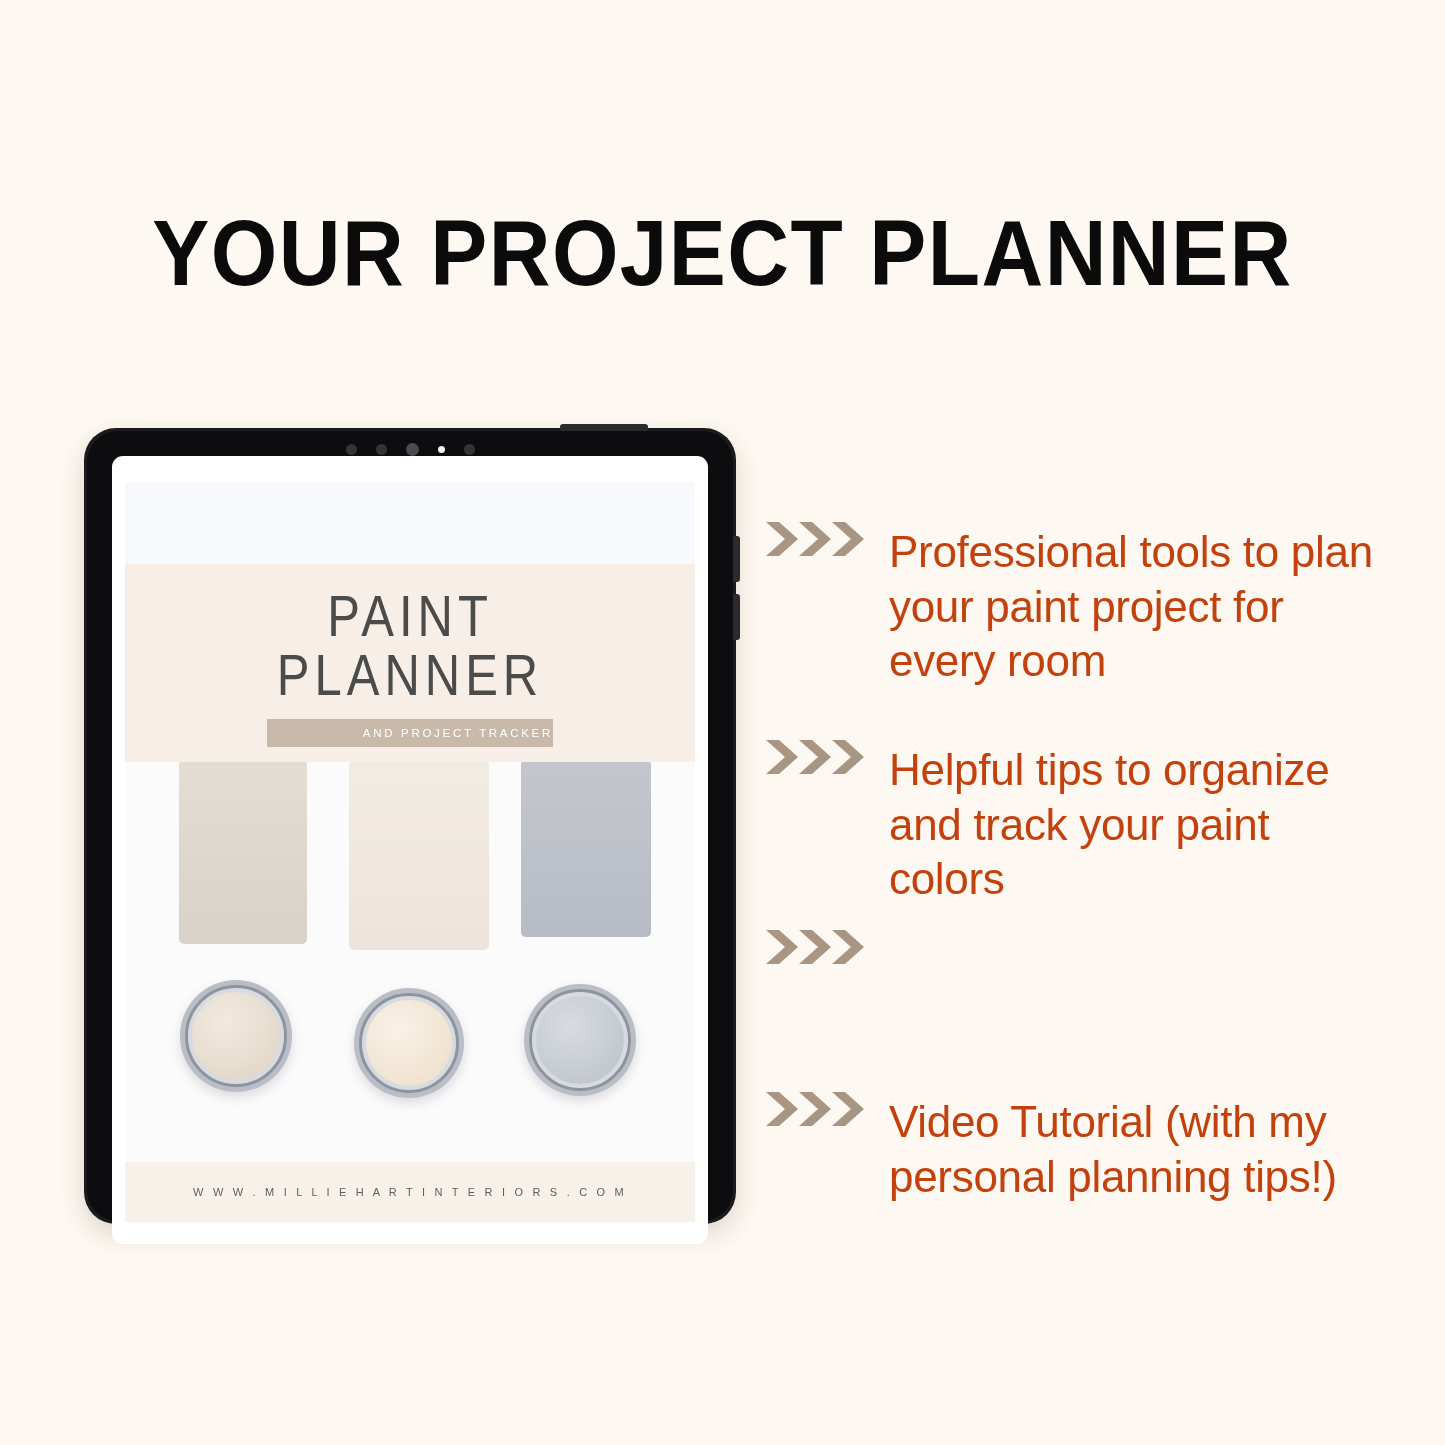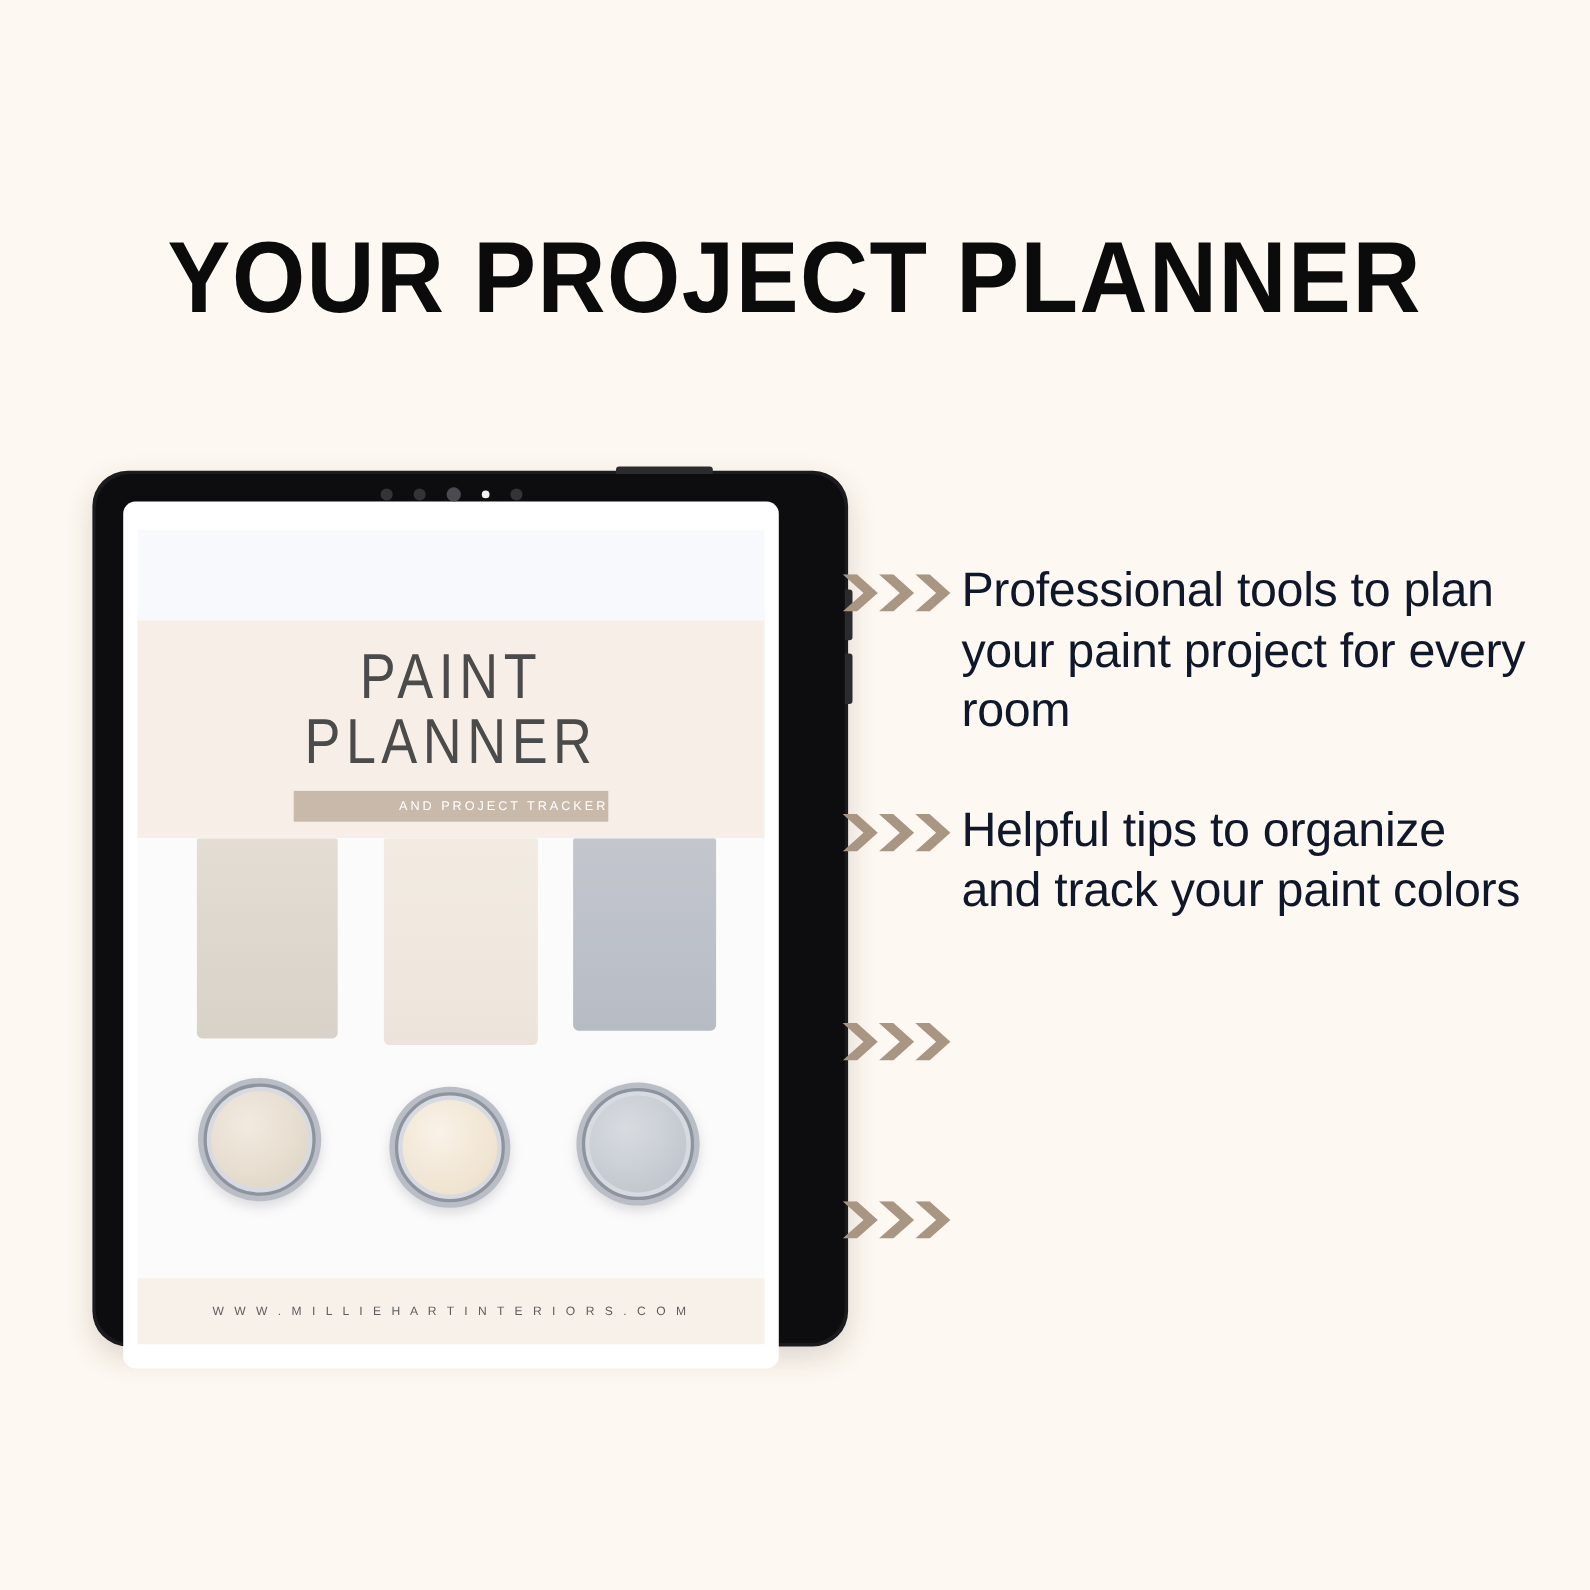--- a/index.html
+++ b/index.html
@@ -36,21 +36,20 @@
   
   .tablet {
     position: absolute;
     left: 84px;
     top: 428px;
     width: 652px;
     height: 796px;
     background: #1B1B1D;
     border-radius: 32px;
     box-shadow: 0 10px 26px rgba(60,45,30,0.16);
-    padding-left: 35px;
   }
   .tablet-inner-edge {
     position: absolute;
     inset: 3px;
     border-radius: 31px;
     background: #0D0D0F;
   }
   .tablet-btn-power {
     position: absolute;
     top: -4px;
@@ -240,23 +239,23 @@
     padding-top: 12px;
     display: block;
     line-height: 0;
   }
   .chev-svg { display: block; }
 
   .bullet-text {
     font-family: "Liberation Sans", sans-serif;
     font-size: 44px;
     line-height: 1.24;
-    color: #0f172a;
+    color: #c2410c;
     letter-spacing: -0.3px;
-    margin: 0;
+    margin: 15px;
     max-width: 520px;
   }
 </style>
 </head>
 <body>
 
 <h1 class="page-title">YOUR PROJECT PLANNER</h1>
 
 <div class="tablet">
   <div class="tablet-inner-edge"></div>
@@ -347,15 +346,16 @@
   </div>
 
   <div class="bullet b4">
     <span class="chev-group">
       <svg class="chev-svg" width="100" height="34" viewBox="0 0 100 34" aria-hidden="true">
         <polygon points="0,0 13,0 32,17 13,34 0,34 19,17" fill="#A89683"></polygon>
         <polygon points="33,0 46,0 65,17 46,34 33,34 52,17" fill="#A89683"></polygon>
         <polygon points="66,0 79,0 98,17 79,34 66,34 85,17" fill="#A89683"></polygon>
       </svg>
     </span>
+    <p class="bullet-text">Video Tutorial (with my personal planning tips!)</p>
   </div>
 
 </div>
 
 </body></html>

